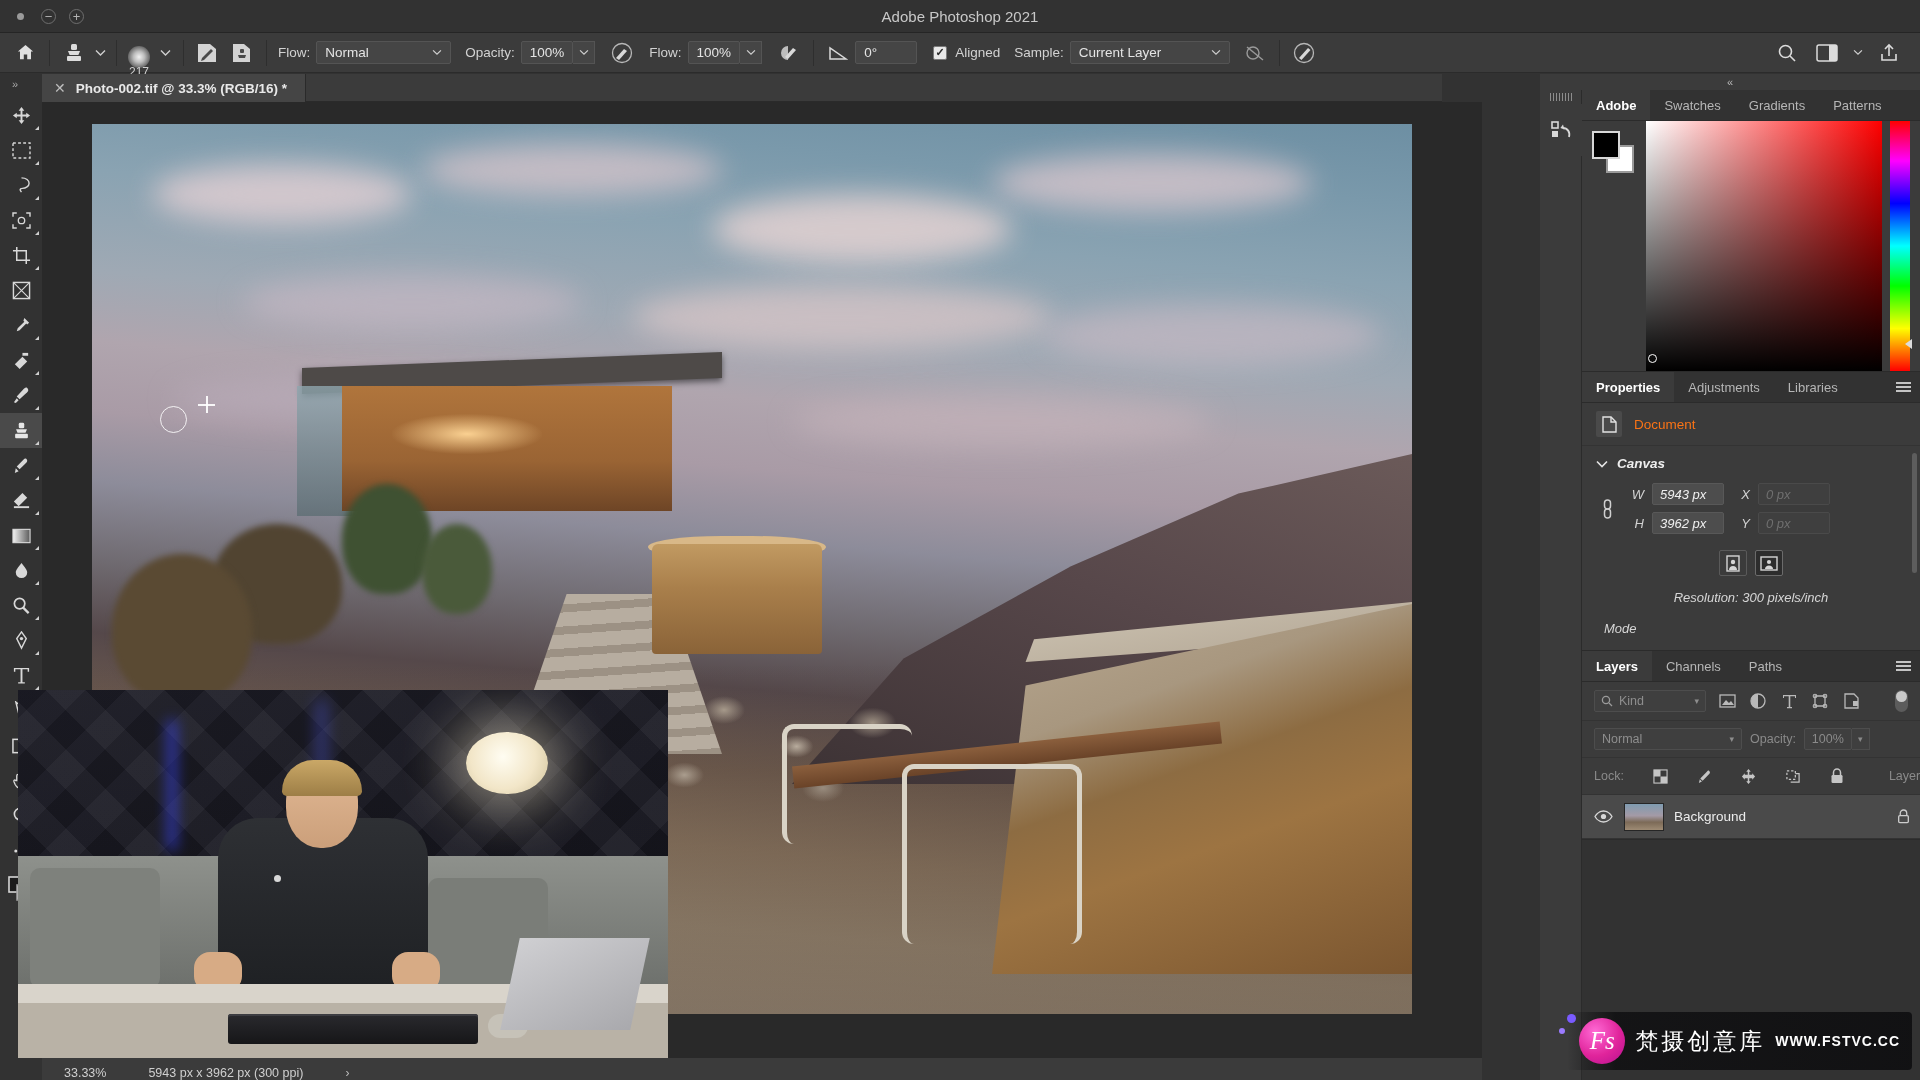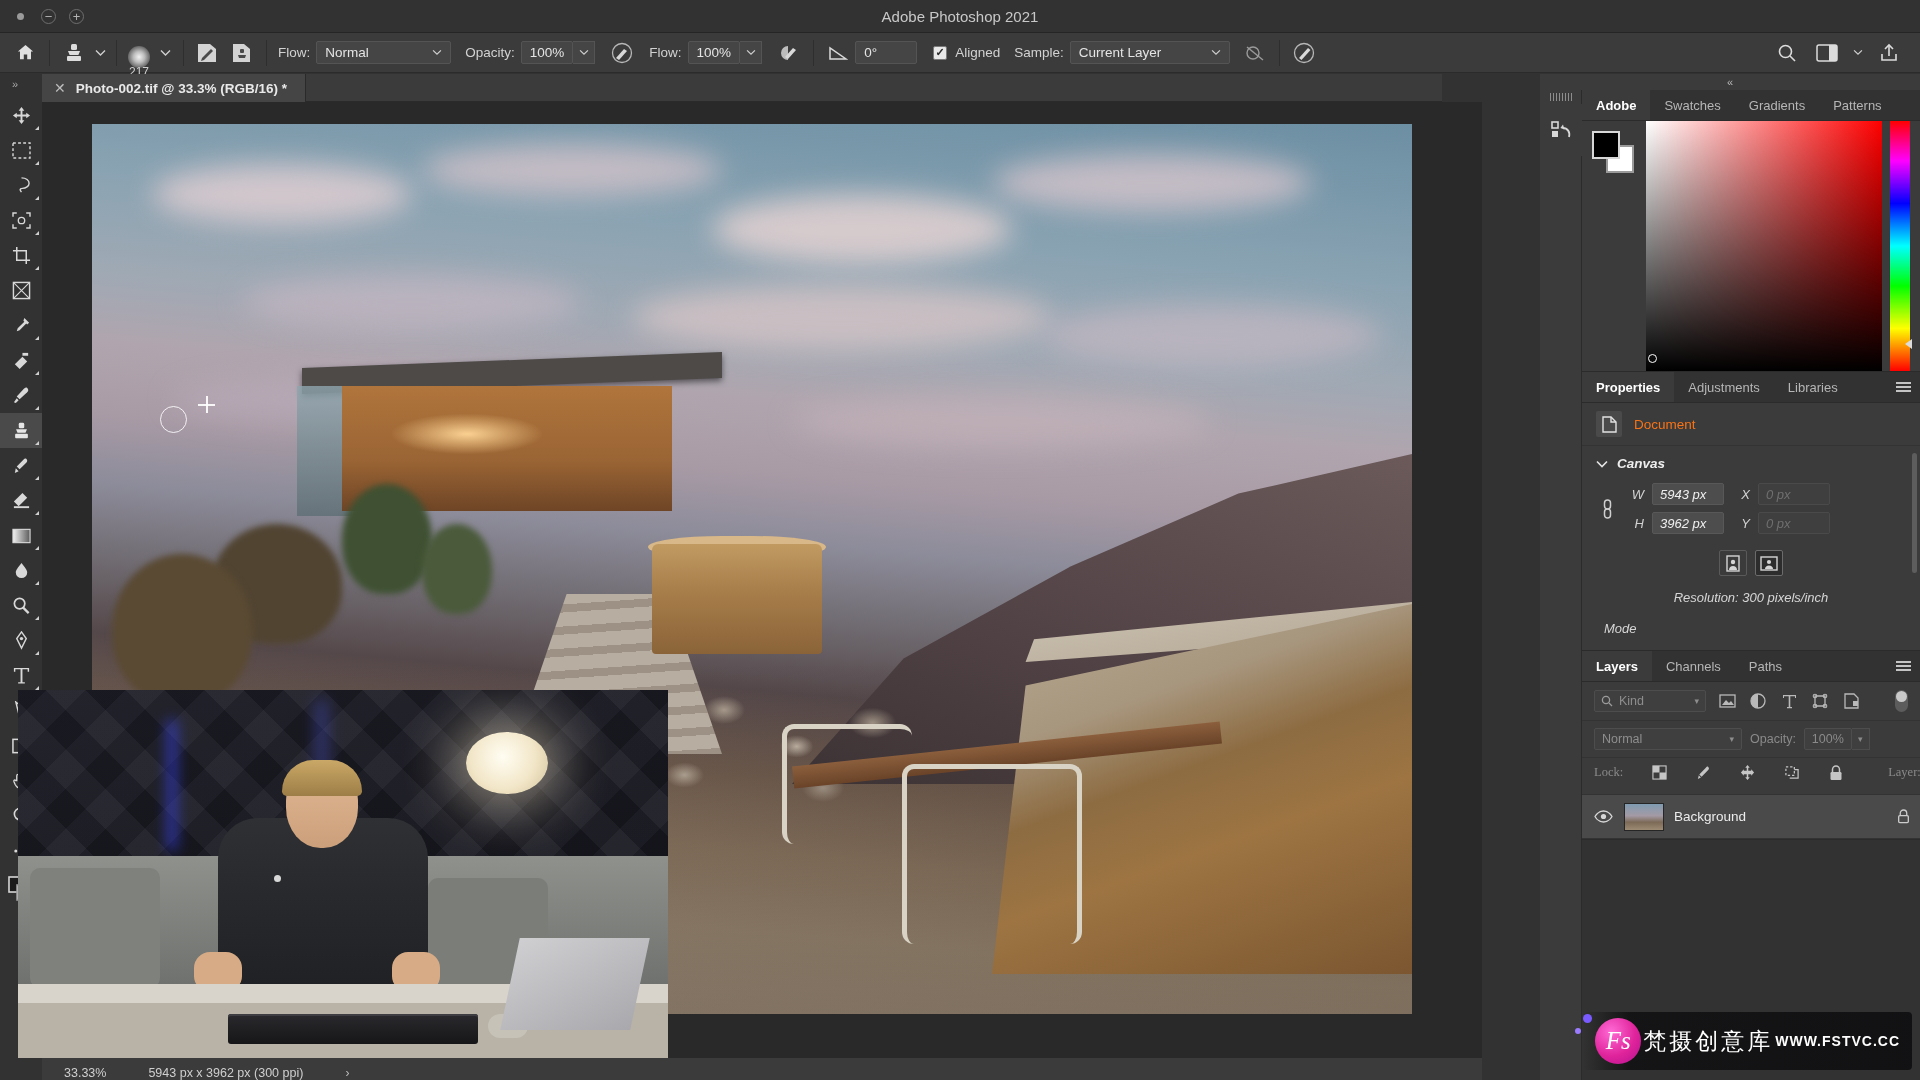--- a/index.html
+++ b/index.html
@@ -358,36 +358,36 @@
   .toggle-knob { width: 13px; height: 22px; border-radius: 7px; background: #5c5c5c; position: relative; margin-left: auto;}
   .toggle-knob::after { content:""; position:absolute; left:1px; top:1px; width:11px; height:11px; border-radius:50%; background:#c9c9c9;}
   .blend-row { display:flex; align-items:center; gap: 8px; padding: 7px 12px; border-bottom: 1px solid #333; }
   .blend-select { width: 148px; height: 22px; background:#3f3f3f; border:1px solid #4d4d4d; border-radius:2px;
     display:flex; align-items:center; padding: 0 7px; color:#8e8e8e; font-size:12.5px; }
   .sm-lbl { font-size: 12.5px; color: #8a8a8a; }
   .sm-val { height: 22px; min-width: 48px; background:#3f3f3f; border:1px solid #4d4d4d; border-radius:2px;
     display:flex; align-items:center; justify-content:center; color:#8a8a8a; font-size:12.5px; }
   .sm-caret { width: 18px; height: 22px; background:#3f3f3f; border:1px solid #4d4d4d; border-left:none;
     display:flex; align-items:center; justify-content:center; color:#8a8a8a; font-size:9px;}
-  .lock-row { display:flex; align-items:flex-start; gap: 29px; padding: 7px 12px; border-bottom: 1px solid #333; font-family: Liberation Serif, serif; }
+  .lock-row { display:flex; align-items:center; gap: 29px; padding: 7px 12px; border-bottom: 1px solid #333; }
   .layer-row {
     display: flex; align-items: center; gap: 10px; padding: 5px 10px; height: 44px;
     background: #4a4a4a; border-bottom: 1px solid #333;
   }
   .eye { width: 22px; color: #d7d7d7; display:flex; align-items:center; justify-content:center;}
   .layer-thumb {
     width: 40px; height: 28px; border: 1px solid #262626;
     background: linear-gradient(180deg,#7f9bb0 0%, #a49aa6 45%, #7c6a57 70%, #9e8b74 100%);
   }
   .layer-name { font-size: 13.5px; color: #ececec; }
   .layer-lock { margin-left: auto; color: #cdcdcd; }
 
   
   .watermark {
-    position: absolute; right: 8px; bottom: 10px; display: flex; align-items: center; gap: 2px;
+    position: absolute; right: 8px; bottom: 10px; display: flex; align-items: center; gap: 10px;
     z-index: 60; padding: 6px 12px;
     background: linear-gradient(90deg, rgba(10,10,12,0) 0%, rgba(12,12,14,.78) 14%, rgba(12,12,14,.85) 100%);
     border-radius: 4px;
   }
   .wm-logo {
     width: 46px; height: 46px; border-radius: 50%; position: relative;
     background: radial-gradient(circle at 35% 30%, #ff6ad5, #e0249b 55%, #b3108f 100%);
     display:flex; align-items:center; justify-content:center;
     color: #fff; font-family: "Liberation Serif", serif; font-size: 25px; font-style: italic;
   }

